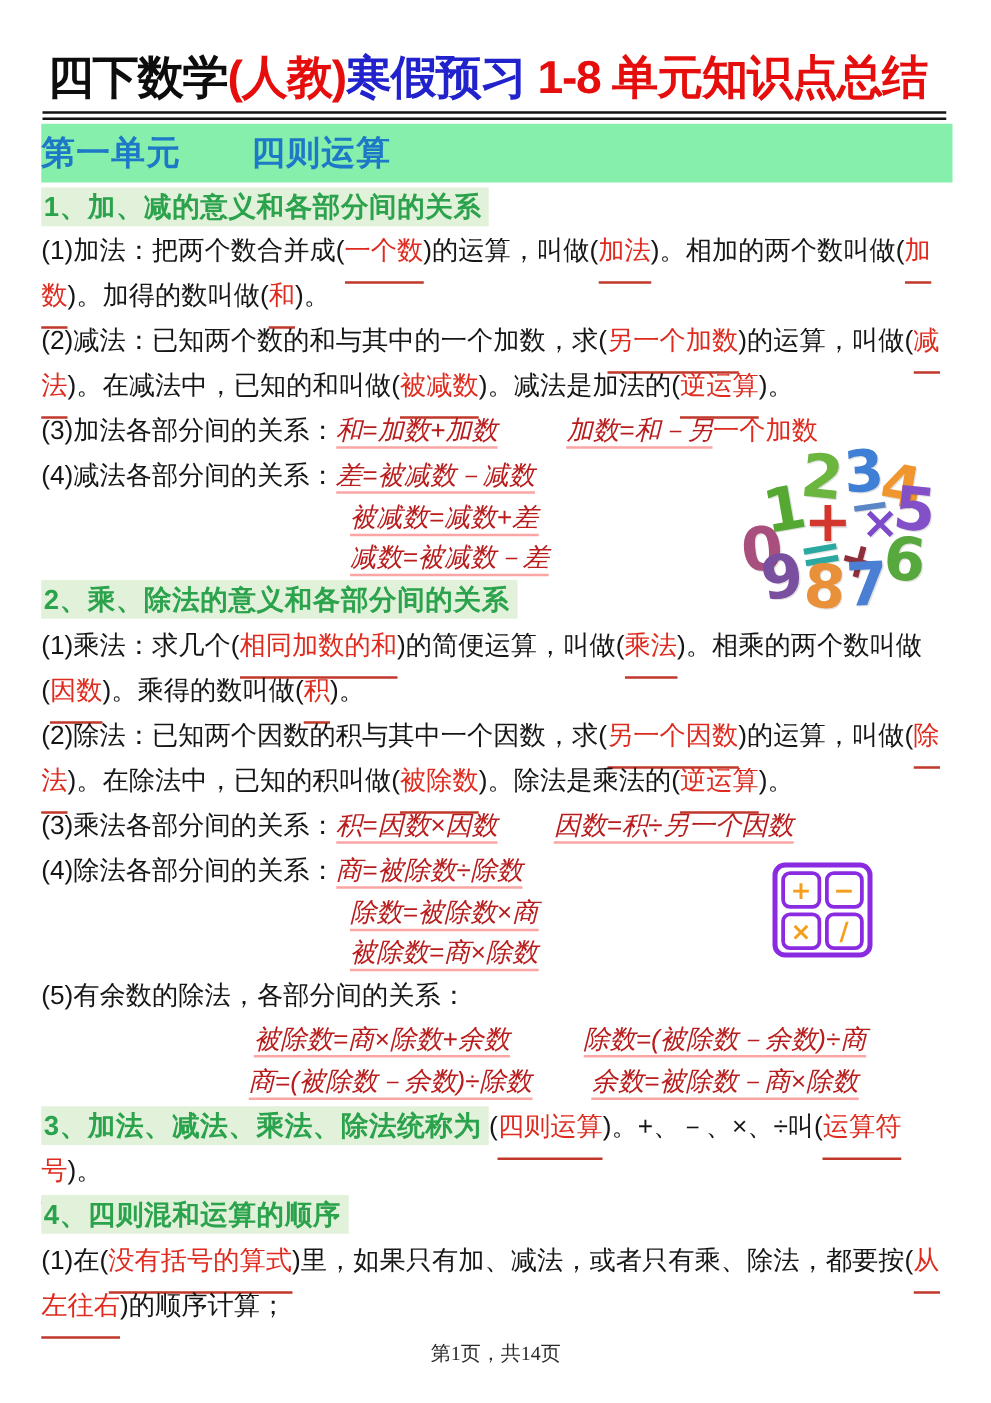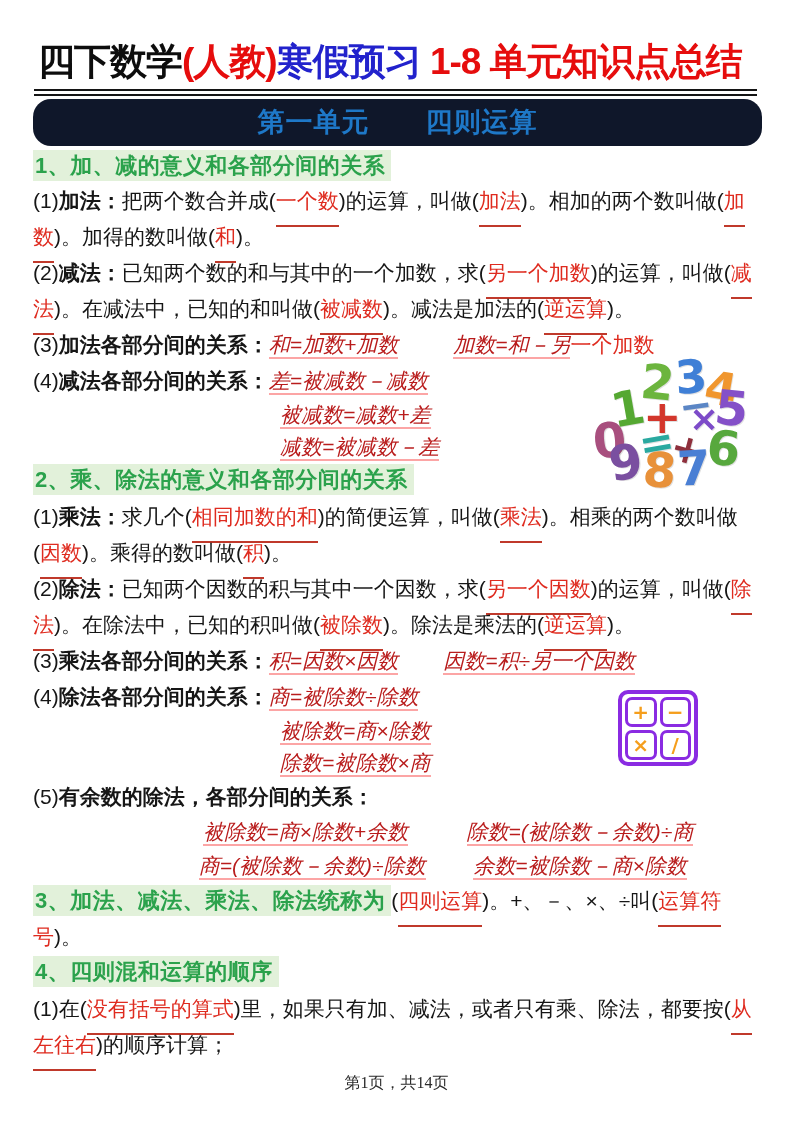--- a/index.html
+++ b/index.html
@@ -20,37 +20,37 @@
   .seg-tr{color:#e60d0d;}
   .seg-tb{color:#2222cc;}
 
   .rule{
     margin:5px 36px 0 34px;height:3px;
     border-top:2px solid #141414;border-bottom:2px solid #141414;
   }
 
   
   .banner{
-    margin:3px 31px 0 33px;background:#0f172a;color:#1e78c8;
-    font-weight:bold;font-size:27px;text-align:center;
-    padding:5px 0 6px 0;letter-spacing:1px;border-radius:18px;
+    margin:3px 31px 0 33px;background:#86efac;color:#1e78c8;
+    font-weight:bold;font-size:27px;
+    padding:5px 0 6px 0;letter-spacing:1px;
   }
 
   
   .content{
     padding:4px 28px 0 33px;font-size:21px;color:#161616;
   }
   .line{white-space:nowrap;height:36px;line-height:36px;}
   .line-eq{height:32px;line-height:32px;}
   .line-cols{height:34px;line-height:34px;text-align:center;}
   .line-h{height:34px;line-height:30px;padding-top:2px;}
   .line-h1{height:32px;line-height:29px;padding-top:1px;}
 
   .seg-n{color:#161616;}
-  .seg-b{color:#161616;font-weight:bold;}
+  .seg-b{color:#161616;font-weight:normal;}
   .seg-r{color:#df2b1f;border-bottom:2px solid #c0392b;padding-bottom:13px;}
   .seg-q{color:#b91c1c;border-bottom:2px solid #fca5a5;padding-bottom:1px;font-style:italic;}
   .seg-p{color:#df2b1f;}
   .seg-g{
     background:#e2f1da;color:#2ba24c;font-weight:bold;
     font-size:22px;padding:3px 6px 3px 2px;letter-spacing:0.5px;
   }
   .seg-sp{display:inline-block;}
   .ind-eq{padding-left:247px;}
   .ind-sm{padding-left:40px;}
@@ -106,22 +106,22 @@
       <div class="line"><span class="seg-n">(4)</span><span class="seg-b">减法各部分间的关系：</span><span class="seg-q">差=被减数－减数</span></div>
       <div class="line line-eq ind-eq"><span class="seg-q">被减数=减数+差</span></div>
       <div class="line line-eq ind-eq"><span class="seg-q">减数=被减数－差</span></div>
       <div class="line line-h"><span class="seg-g">2、乘、除法的意义和各部分间的关系</span></div>
       <div class="line"><span class="seg-n">(1)</span><span class="seg-b">乘法：</span><span class="seg-n">求几个(</span><span class="seg-r">相同加数的和</span><span class="seg-n">)的简便运算，叫做(</span><span class="seg-r">乘法</span><span class="seg-n">)。相乘的两个数叫做</span></div>
       <div class="line"><span class="seg-n">(</span><span class="seg-r">因数</span><span class="seg-n">)。乘得的数叫做(</span><span class="seg-r">积</span><span class="seg-n">)。</span></div>
       <div class="line"><span class="seg-n">(2)</span><span class="seg-b">除法：</span><span class="seg-n">已知两个因数的积与其中一个因数，求(</span><span class="seg-r">另一个因数</span><span class="seg-n">)的运算，叫做(</span><span class="seg-r">除</span></div>
       <div class="line"><span class="seg-r">法</span><span class="seg-n">)。在除法中，已知的积叫做(</span><span class="seg-r">被除数</span><span class="seg-n">)。除法是乘法的(</span><span class="seg-r">逆运算</span><span class="seg-n">)。</span></div>
       <div class="line"><span class="seg-n">(3)</span><span class="seg-b">乘法各部分间的关系：</span><span class="seg-q">积=因数×因数</span><span class="seg-sp" style="width: 45px;"></span><span class="seg-q">因数=积÷另一个因数</span></div>
       <div class="line"><span class="seg-n">(4)</span><span class="seg-b">除法各部分间的关系：</span><span class="seg-q">商=被除数÷除数</span></div>
+      <div class="line line-eq ind-eq"><span class="seg-q">除数=被除数×商</span></div>
       <div class="line line-eq ind-eq"><span class="seg-q">被除数=商×除数</span></div>
-      <div class="line line-eq ind-eq"><span class="seg-q">除数=被除数×商</span></div>
       <div class="line"><span class="seg-n">(5)</span><span class="seg-b">有余数的除法，各部分间的关系：</span></div>
       <div class="line line-cols ind-sm"><span class="colwrap"><span class="seg-q">被除数=商×除数+余数</span></span><span><span class="seg-q">除数=(被除数－余数)÷商</span></span></div>
       <div class="line line-cols ind-sm"><span class="colwrap"><span class="seg-q">商=(被除数－余数)÷除数</span></span><span><span class="seg-q">余数=被除数－商×除数</span></span></div>
       <div class="line"><span class="seg-g">3、加法、减法、乘法、除法统称为</span><span class="seg-n">(</span><span class="seg-r">四则运算</span><span class="seg-n">)。+、－、×、÷叫(</span><span class="seg-r">运算符</span></div>
       <div class="line"><span class="seg-r">号</span><span class="seg-n">)。</span></div>
       <div class="line line-h"><span class="seg-g">4、四则混和运算的顺序</span></div>
       <div class="line"><span class="seg-n">(1)在(</span><span class="seg-r">没有括号的算式</span><span class="seg-n">)里，如果只有加、减法，或者只有乘、除法，都要按(</span><span class="seg-r">从</span></div>
       <div class="line"><span class="seg-r">左往右</span><span class="seg-n">)的顺序计算；</span></div>
     </div>
 

